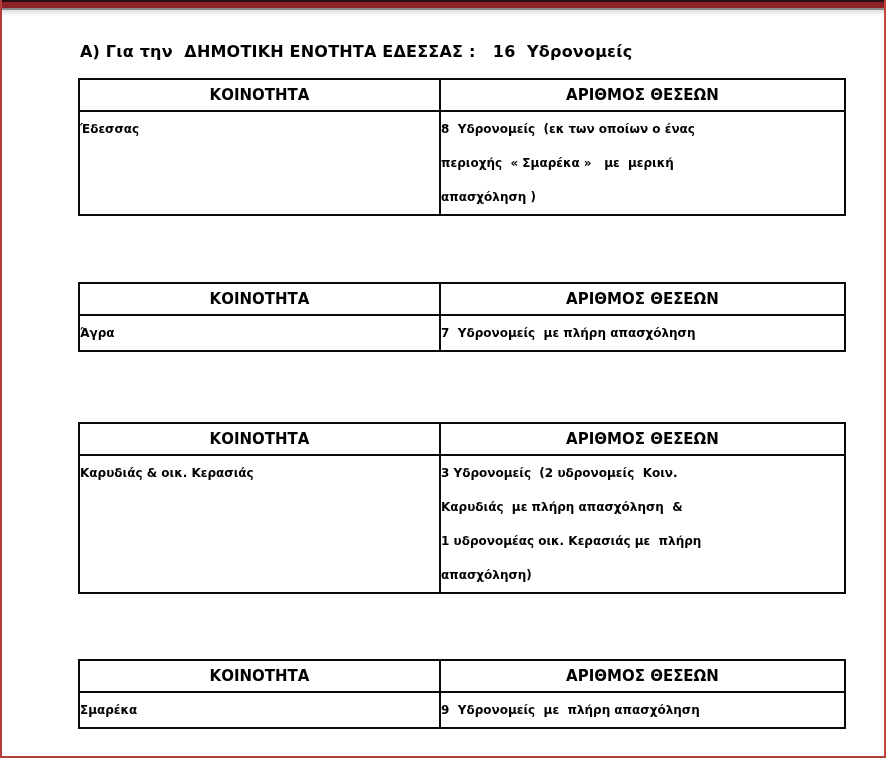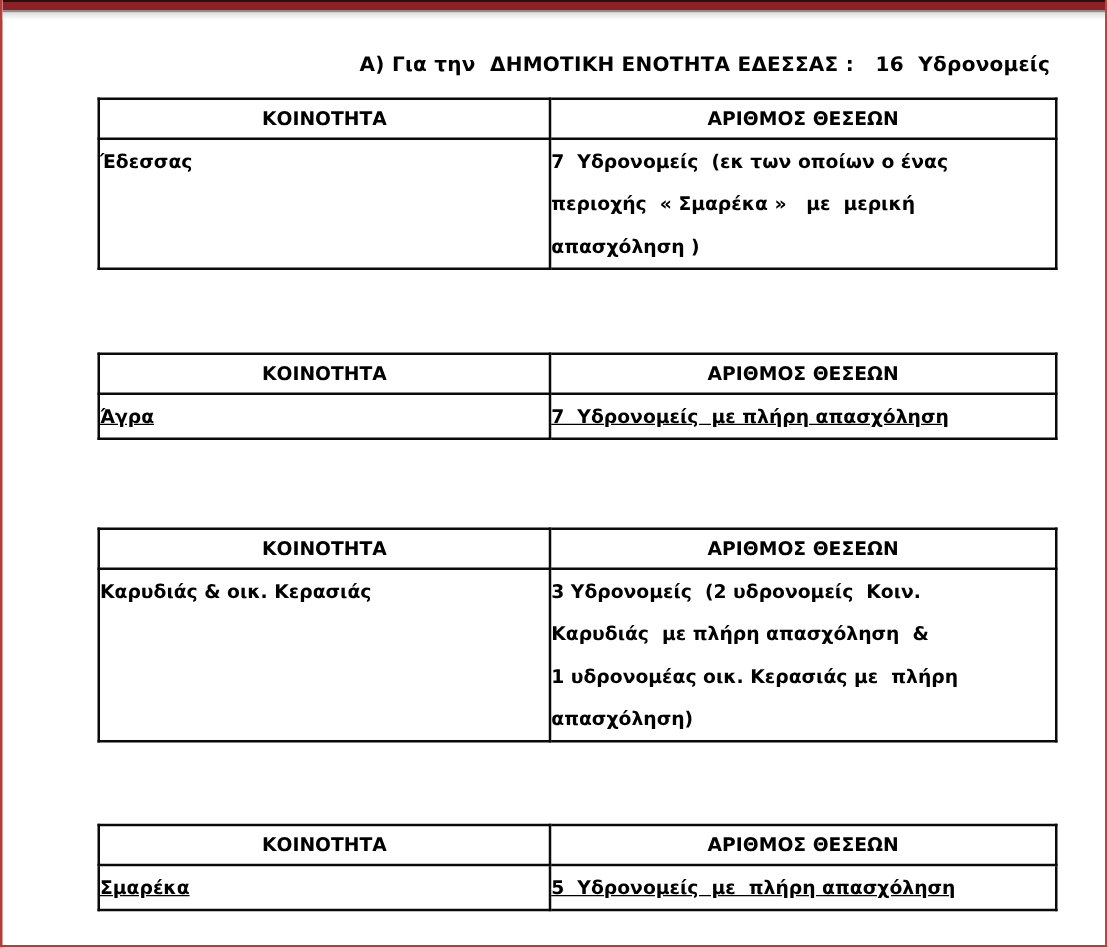--- a/index.html
+++ b/index.html
@@ -32,48 +32,47 @@
     margin: 26px 0 0 76px;
     width: 762px;
     color: #000;
   }
   .heading {
     font-size: 16px;
     font-weight: bold;
     margin: 0 0 17px 2px;
     white-space: pre-wrap;
     letter-spacing: 0.2px;
-    text-align: right;
   }
   table.tbl {
     border-collapse: collapse;
     table-layout: fixed;
     width: 762px;
     background: #fff;
   }
   table.tbl th, table.tbl td {
     border: 2px solid #0a0a0a;
     font-weight: bold;
     color: #000;
     padding: 0;
   }
   table.tbl th {
     font-size: 15px;
     height: 30px;
     line-height: 30px;
     white-space: pre-wrap;
   }
   table.tbl td {
-    font-size: 15px;
+    font-size: 12px;
     vertical-align: top;
     line-height: 34px;
     white-space: pre-wrap;
     margin-top: 44px;
   }
-  td.single { height: 32px; text-decoration: underline; }
+  td.single { height: 32px; }
   .col-left  { width: 359px; }
   .col-right { width: 403px; }
   .gap-a { height: 66px; }
   .gap-b { height: 70px; }
   .gap-c { height: 65px; }
 </style>
 </head>
 <body>
 
 <div class="page">
@@ -87,21 +86,21 @@
     <table class="tbl">
       <thead>
         <tr>
           <th class="col-left">ΚΟΙΝΟΤΗΤΑ</th>
           <th class="col-right">ΑΡΙΘΜΟΣ ΘΕΣΕΩΝ</th>
         </tr>
       </thead>
       <tbody>
         <tr>
           <td>Έδεσσας</td>
-          <td>7  Υδρονομείς  (εκ των οποίων ο ένας
+          <td>8  Υδρονομείς  (εκ των οποίων ο ένας
 περιοχής  « Σμαρέκα »   με  μερική
 απασχόληση )</td>
         </tr>
       </tbody>
     </table>
 
     <div class="gap-a"></div>
 
     <table class="tbl">
       <thead>
@@ -143,19 +142,19 @@
     <table class="tbl">
       <thead>
         <tr>
           <th class="col-left">ΚΟΙΝΟΤΗΤΑ</th>
           <th class="col-right">ΑΡΙΘΜΟΣ ΘΕΣΕΩΝ</th>
         </tr>
       </thead>
       <tbody>
         <tr>
           <td class="single">Σμαρέκα</td>
-          <td class="single">5  Υδρονομείς  με  πλήρη απασχόληση</td>
+          <td class="single">9  Υδρονομείς  με  πλήρη απασχόληση</td>
         </tr>
       </tbody>
     </table>
 
   </div>
 </div>
 
 </body></html>

